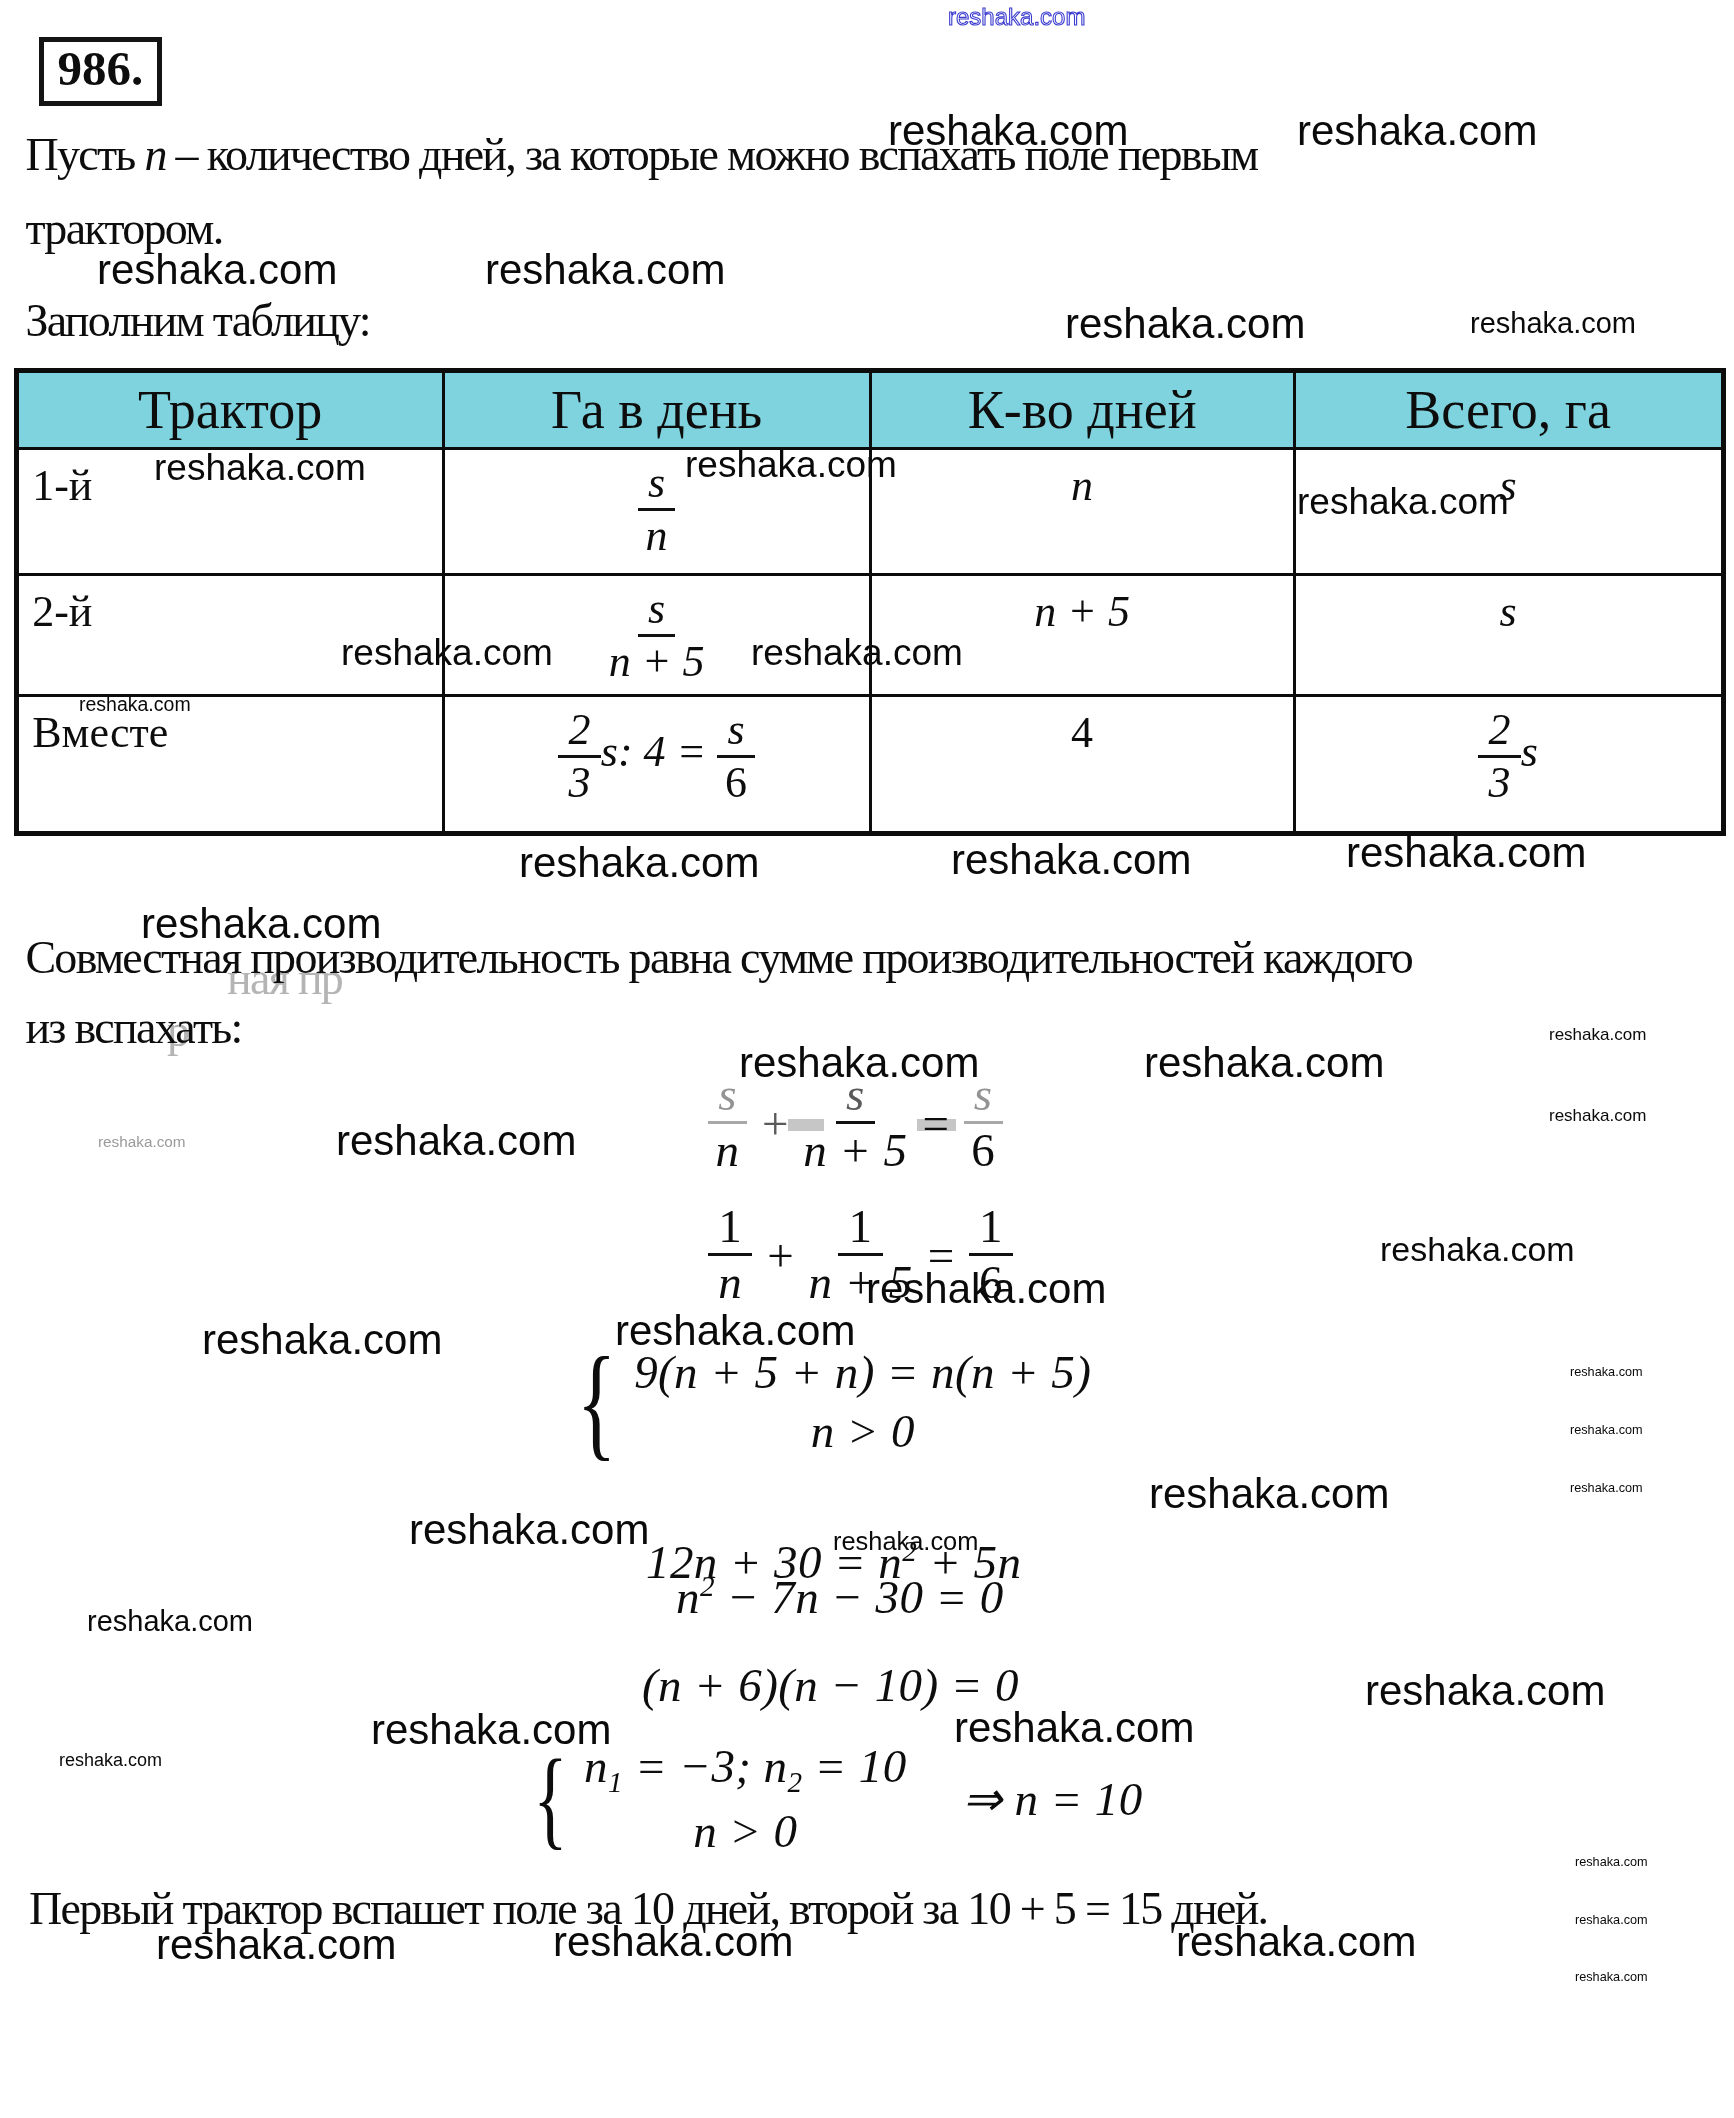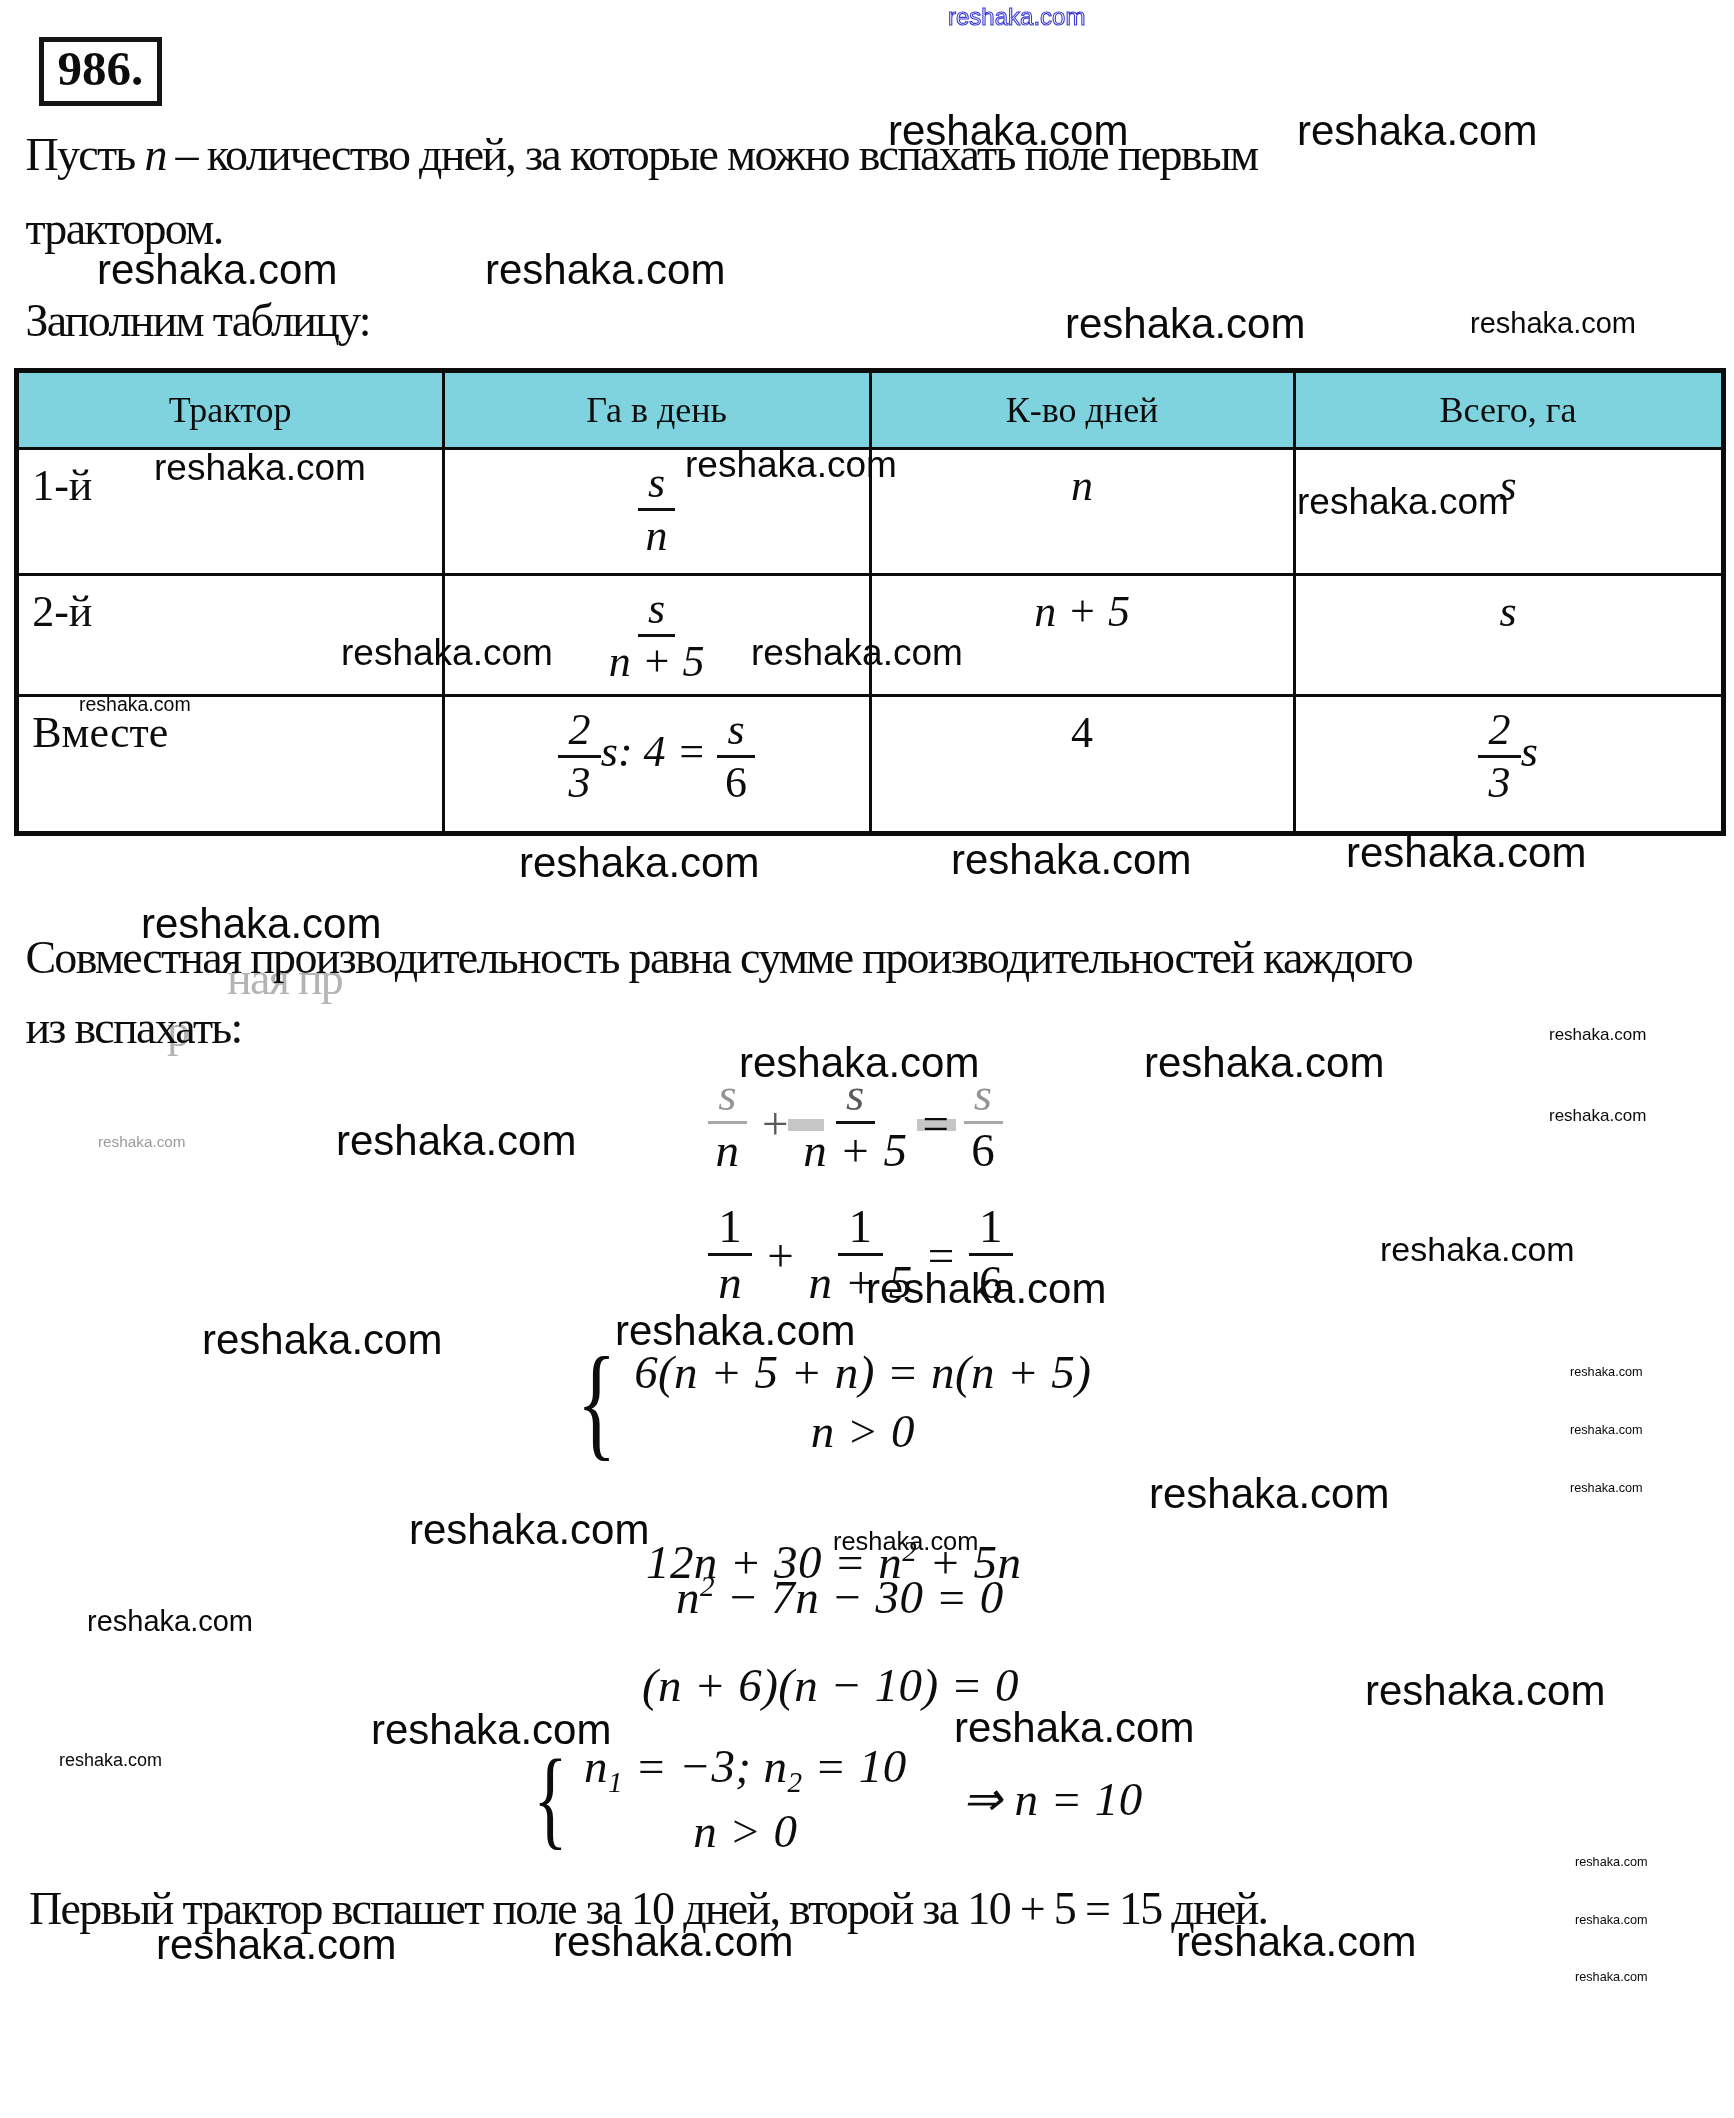--- a/index.html
+++ b/index.html
@@ -9,21 +9,21 @@
         padding:0 13.6px 5.1px 13.6px;font-size:49px;font-weight:bold;line-height:1.1;}
   .line{position:absolute;white-space:nowrap;font-size:46px;letter-spacing:-1.7px;line-height:1.15;}
   .echo{color:#b4b4b4;}
   .wm{position:absolute;font-family:"Liberation Sans",sans-serif;color:#0a0a0a;
       white-space:nowrap;line-height:1;letter-spacing:0;}
   .wm.blue{color:transparent;-webkit-text-stroke:1.1px #3b3bd0;}
   .wm.gray{color:#9a9a9a;}
   table.tbl{position:absolute;left:13.6px;top:368px;width:1707px;border-collapse:collapse;
       table-layout:fixed;border:5.1px solid #0c0c0c;}
   .tbl th,.tbl td{border:3.4px solid #0c0c0c;}
-  .tbl th{background:#7ed3de;font-size:36px;font-weight:normal;vertical-align:middle;text-align:center;}
+  .tbl th{background:#7ed3de;font-size:54px;font-weight:normal;vertical-align:middle;text-align:center;}
   .tbl td{vertical-align:top;text-align:center;font-size:44px;padding-top:10.2px;}
   .tbl td.lbl{text-align:left;padding-left:13.6px;font-style:normal;}
   .math{font-style:italic;}
   .frac{display:inline-flex;flex-direction:column;align-items:center;vertical-align:middle;line-height:1.05;}
   .frac .fn{border-bottom:3.4px solid #111;padding:0 10.2px 1.7px 10.2px;}
   .frac .fd{padding-top:1.7px;}
   .eq{position:absolute;font-size:47px;font-style:italic;white-space:nowrap;letter-spacing:0.4px;}
   .eq .op{display:inline-block;margin:0 12px;vertical-align:middle;}
   .sys{display:flex;align-items:center;}
   .brace{font-style:normal;font-weight:400;line-height:0.95;transform:scaleX(0.65);margin-right:6.8px;}
@@ -181,21 +181,21 @@
         <span class="fd">n + 5</span>
       </span><span class="op">=</span><span class="frac">
         <span class="fn" style="font-style:normal;">1</span>
         <span class="fd" style="font-style:normal;">6</span>
       </span>
   </div>
 
   <div class="eq sys" style="left:566px;top:1341px;">
     <span class="brace b1">{</span>
     <span class="syscol">
-      <span>6(n + 5 + n) = n(n + 5)</span>
+      <span>9(n + 5 + n) = n(n + 5)</span>
       <span>n &gt; 0</span>
     </span>
   </div>
 
   <div class="eq" style="left:646px;top:1535px;"><span>12n + 30 = n</span><sup>2</sup><span> + 5n</span></div>
 
   <div class="eq" style="left:676px;top:1570px;"><span>n</span><sup>2</sup><span> − 7n − 30 = 0</span></div>
 
   <div class="eq" style="left:642px;top:1658px;">(n + 6)(n − 10) = 0</div>
 

